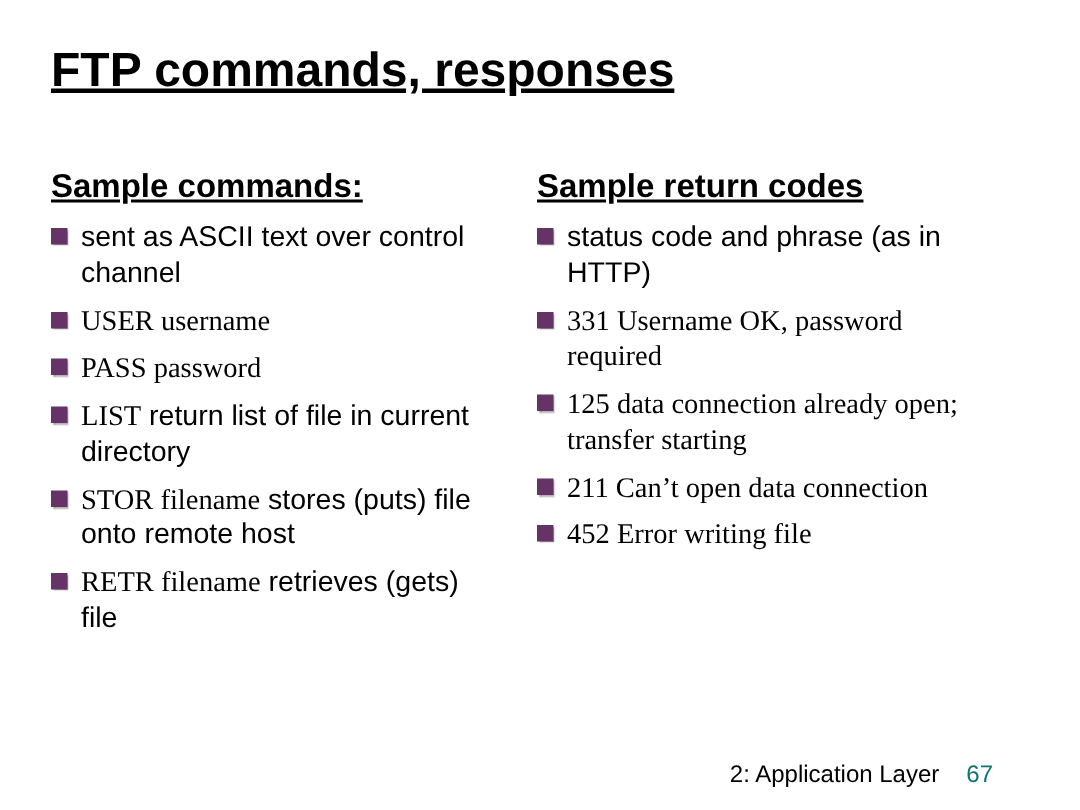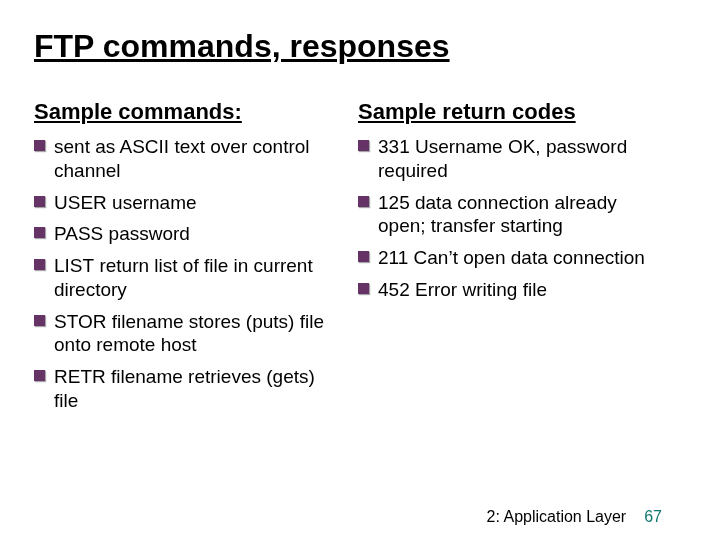--- a/index.html
+++ b/index.html
@@ -26,20 +26,21 @@
     line-height: 1.15;
     margin: 0 0 34px 0;
   }
   .columns {
     display: flex;
     gap: 24px;
   }
   .col {
     flex: 1 1 0;
     min-width: 0;
+    margin-top: 12px;
   }
   .col-heading {
     font-size: 22px;
     text-decoration: underline;
     margin: 0 0 10px 0;
     line-height: 1.2;
   }
   ul.items {
     list-style: none;
     margin: 0;
@@ -56,21 +57,21 @@
     content: "";
     position: absolute;
     left: 0;
     top: 5px;
     width: 11px;
     height: 11px;
     background: #663366;
     box-shadow: 1px 1px 1px rgba(0,0,0,0.35);
   }
   .mono {
-    font-family: Liberation Sans, sans-serif;
+    font-family: Liberation Serif, serif;
     font-size: 19px;
   }
   .footer {
     position: absolute;
     right: 22px;
     bottom: 14px;
     font-size: 16px;
     display: flex;
     align-items: baseline;
     gap: 18px;
@@ -96,20 +97,21 @@
         <li><span></span><span class="mono">PASS password</span><span></span></li>
         <li><span></span><span class="mono">LIST</span><span> return list of file in current directory</span></li>
         <li><span></span><span class="mono">STOR filename</span><span> stores (puts) file onto remote host</span></li>
         <li><span></span><span class="mono">RETR filename</span><span> retrieves (gets) file</span></li>
       </ul>
     </div>
 
     <div class="col">
       <h2 class="col-heading">Sample return codes</h2>
       <ul class="items">
+        <li><span>status code and phrase (as in HTTP)</span><span class="mono"></span><span></span></li>
         <li><span></span><span class="mono">331 Username OK, password required</span><span></span></li>
         <li><span></span><span class="mono">125 data connection already open; transfer starting</span><span></span></li>
         <li><span></span><span class="mono">211 Can’t open data connection</span><span></span></li>
         <li><span></span><span class="mono">452 Error writing file</span><span></span></li>
       </ul>
     </div>
 
   </div>
 
   <div class="footer">

